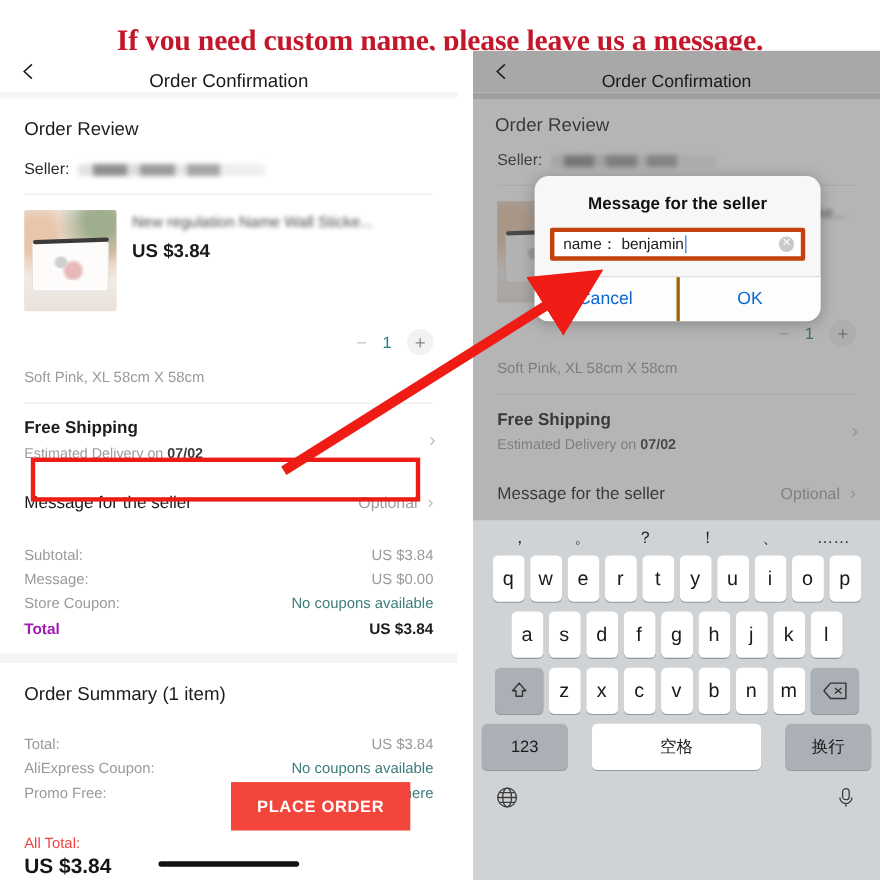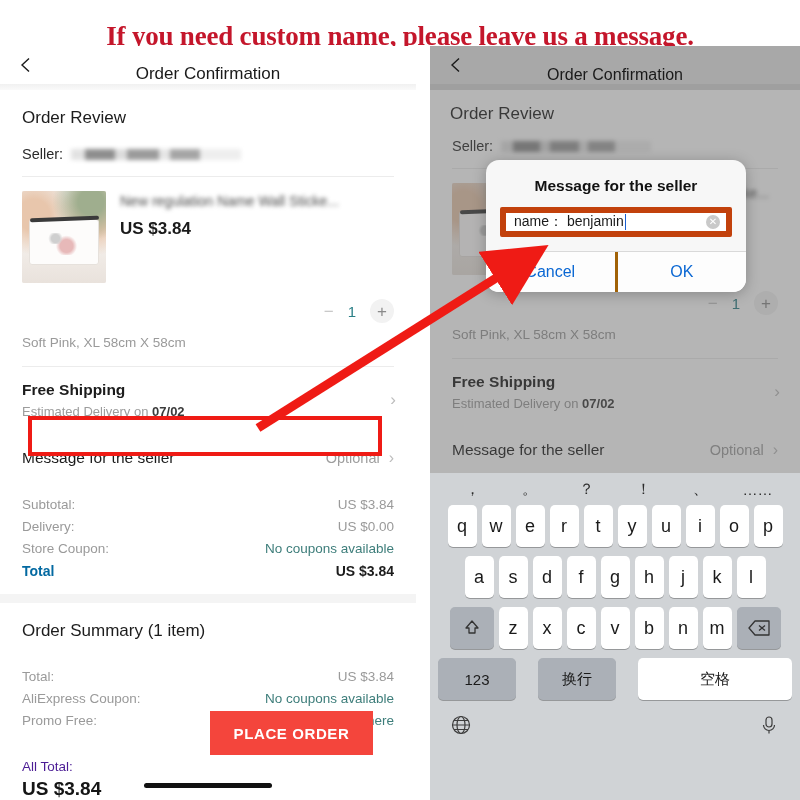--- a/index.html
+++ b/index.html
@@ -100,25 +100,25 @@
   .msg-row { position:relative; display:flex; align-items:center; justify-content:space-between;
              padding:16px 22px; }
   .msg-l { font-size:15.5px; color:#1c1c1c; }
   .msg-r { font-size:14.5px; color:#9e9e9e; display:flex; align-items:center; gap:9px; }
   .msg-r .c { color:#bdbdbd; font-size:16px; }
 
   .totals { padding:10px 22px 12px; }
   .trow { display:flex; justify-content:space-between; align-items:baseline; padding:3.5px 0; font-size:13.5px; }
   .tl { color:#9a9a9a; } .tv { color:#9a9a9a; }
   .tv.link { color:#3d7d7a; }
-  .trow.bold .tl { color:#0369a1; font-weight:bold; font-size:14px;text-align:right; }
+  .trow.bold .tl { color:#a21caf; font-weight:bold; font-size:14px;text-align:right; }
   .trow.bold .tv { color:#1c1c1c; font-weight:bold; font-size:14px; }
 
   .summary { padding:16px 22px 0; }
-  .alltot-lbl { font-size:13.5px; color:#4c1d95; }
+  .alltot-lbl { font-size:13.5px; color:#ef4444; }
   .alltot-val { font-size:19px; font-weight:bold; color:#151515; margin-top:4px; }
 
   .order-btn {
     position:absolute; left:210px; top:711px; width:163px; height:44px;
     background:#f4453c; color:#fff; font-size:15px; font-weight:bold; letter-spacing:.6px;
     display:flex; align-items:center; justify-content:center;
   }
   .homebar { position:absolute; left:50%; transform:translateX(-50%); bottom:12px;
              width:128px; height:5px; background:#111; border-radius:3px; }
 
@@ -134,21 +134,21 @@
   .panel-right .nav-shadow { background:#9f9f9f; }
 
   .dialog {
     position:absolute; left:486px; top:160px; width:260px;
     background:#f7f7f7; border-radius:13px; overflow:hidden;
     box-shadow:0 2px 14px rgba(0,0,0,.25);
   }
   .dlg-title { text-align:center; font-size:15.5px; font-weight:bold; color:#121212; padding:17px 10px 12px; }
   .dlg-field-wrap { padding:0 14px 14px; }
   .dlg-field {
-    height:30px; background:#fff; border:6px solid #c2410c; border-radius:2px;
+    height:30px; background:#fff; border:4px solid #c2410c; border-radius:2px;
     display:flex; align-items:center; padding:0 6px 0 8px; gap:0;
   }
   .dlg-field .val { font-size:14px; color:#1b1b1b; white-space:nowrap; }
   .caret { width:1.5px; height:16px; background:#1a5fd0; margin-left:1px; }
   .dlg-field .clear {
     margin-left:auto; width:14px; height:14px; border-radius:50%; background:#c9c9c9; color:#fff;
     font-size:10px; line-height:14px; text-align:center;
   }
   .dlg-actions { display:flex; border-top:1px solid #d9d9d9; background:#fdfdfd; }
   .dlg-btn { flex:1; text-align:center; padding:11px 0; font-size:16px; color:#0a67d3; }
@@ -237,21 +237,21 @@
           <span class="c">›</span>
         </span>
       </div>
 
       <div class="totals">
         <div class="trow">
           <span class="tl">Subtotal:</span>
           <span class="tv">US $3.84</span>
         </div>
         <div class="trow">
-          <span class="tl">Delivery:</span>
+          <span class="tl">Message:</span>
           <span class="tv">US $0.00</span>
         </div>
         <div class="trow">
           <span class="tl">Store Coupon:</span>
           <span class="tv link">No coupons available</span>
         </div>
         <div class="trow bold">
           <span class="tl">Total</span>
           <span class="tv">US $3.84</span>
         </div>
@@ -394,22 +394,22 @@
       <div class="key wide">
         <svg width="24" height="18" viewBox="0 0 24 18">
             <path d="M8 2 H22 V16 H8 L2 9 Z" fill="none" stroke="#333" stroke-width="1.3" stroke-linejoin="round"></path>
             <path d="M12 6.5 L18 11.5 M18 6.5 L12 11.5" stroke="#333" stroke-width="1.3"></path>
           </svg>
       </div>
     </div>
 
     <div class="kb-row r4">
       <div class="key fn">123</div>
+      <div class="key space">空格</div>
       <div class="key fn">换行</div>
-      <div class="key space">空格</div>
     </div>
 
     <div class="kb-bottom">
       <span class="ic">
         <svg width="22" height="22" viewBox="0 0 22 22">
             <circle cx="11" cy="11" r="8.5" fill="none" stroke="#3c3c3c" stroke-width="1.2"></circle>
             <ellipse cx="11" cy="11" rx="4" ry="8.5" fill="none" stroke="#3c3c3c" stroke-width="1.2"></ellipse>
             <path d="M2.5 11 H19.5 M4 6.5 H18 M4 15.5 H18" stroke="#3c3c3c" stroke-width="1.2" fill="none"></path>
           </svg>
       </span>

